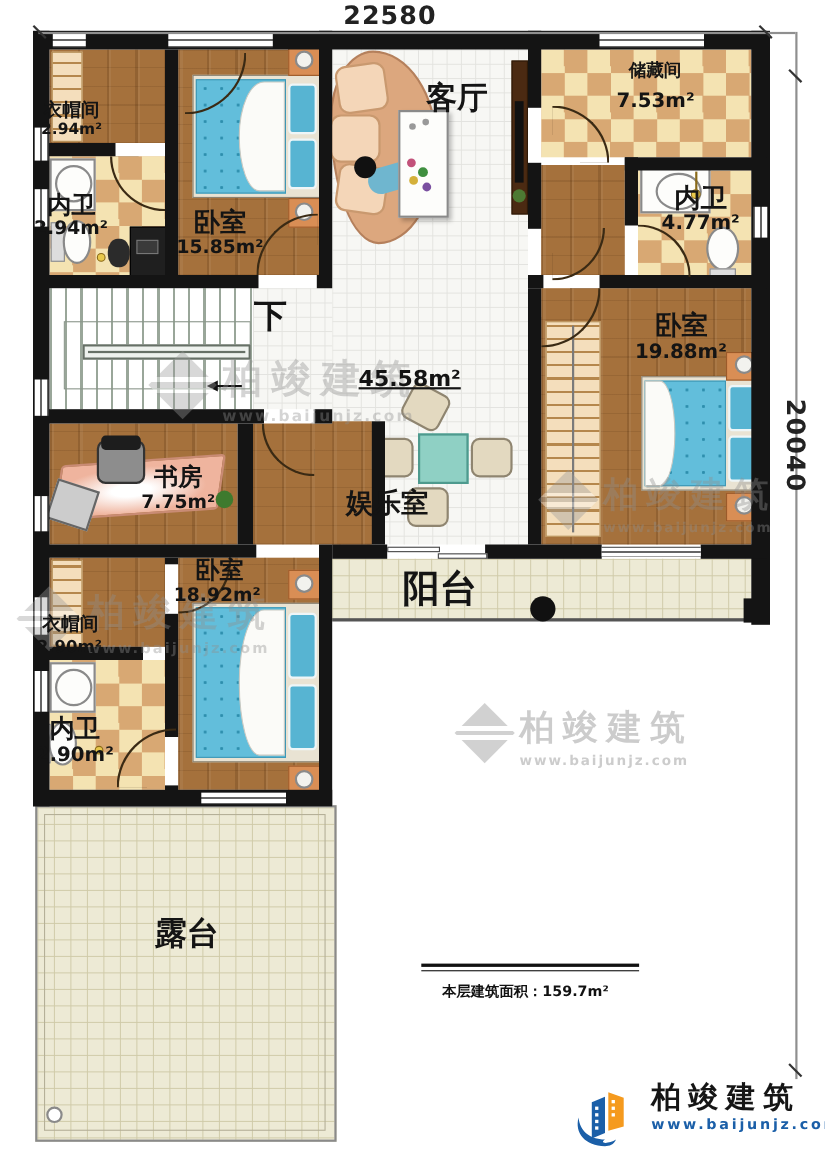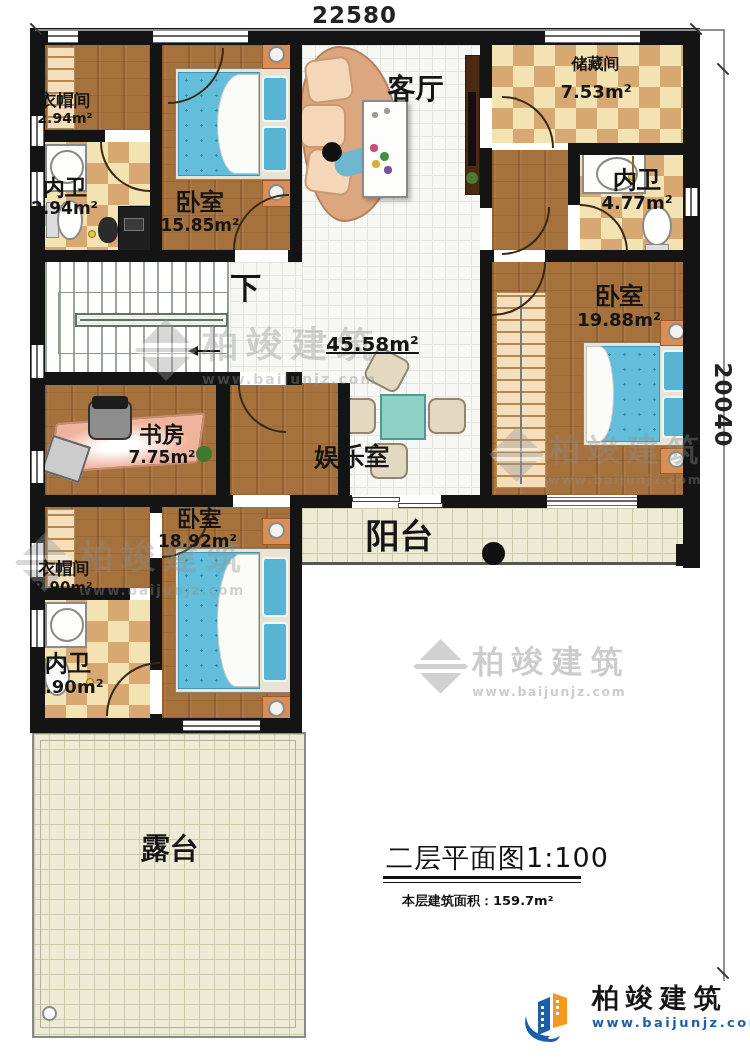--- a/index.html
+++ b/index.html
@@ -293,21 +293,20 @@
 
   <div class="dim" style="left:312px;top:2px;">22580</div>
   <div class="dimline" style="left:35px;top:29px;width:688px;height:1.5px;"></div>
   <div class="tick" style="left:28px;top:28px;"></div>
   <div class="tick" style="left:688px;top:28px;"></div>
   <div class="dimline" style="left:723px;top:29px;width:1.5px;height:952px;"></div>
   <div class="tick" style="left:715px;top:68px;"></div>
   <div class="tick" style="left:715px;top:972px;"></div>
   <div class="dim" style="left:680px;top:392px;transform:rotate(90deg);transform-origin:center;">20040</div>
 
-  <div class="title-main" style="left:386px;top:840px;">二层平面图1:100</div>
   <div class="abs" style="left:383px;top:876px;width:198px;height:3px;background:#111;"></div>
   <div class="abs" style="left:383px;top:882px;width:198px;height:1px;background:#111;"></div>
   <div class="title-sub" style="left:402px;top:892px;">
     <span>本层建筑面积：</span><span>159.7m²</span>
   </div>
 
   <div class="abs" style="left:520px;top:984px;display:flex;align-items:flex-start;gap:8px;">
     <svg width="64" height="60" viewBox="0 0 64 60">
       <path d="M30,58 C12,58 2,46 6,32 C7,44 16,52 30,52 C24,56 34,56 40,52 C38,57 34,58 30,58 Z" fill="#1b5fa8"></path>
       <polygon points="18,18 30,13 30,46 18,51" fill="#1b5fa8"></polygon>

